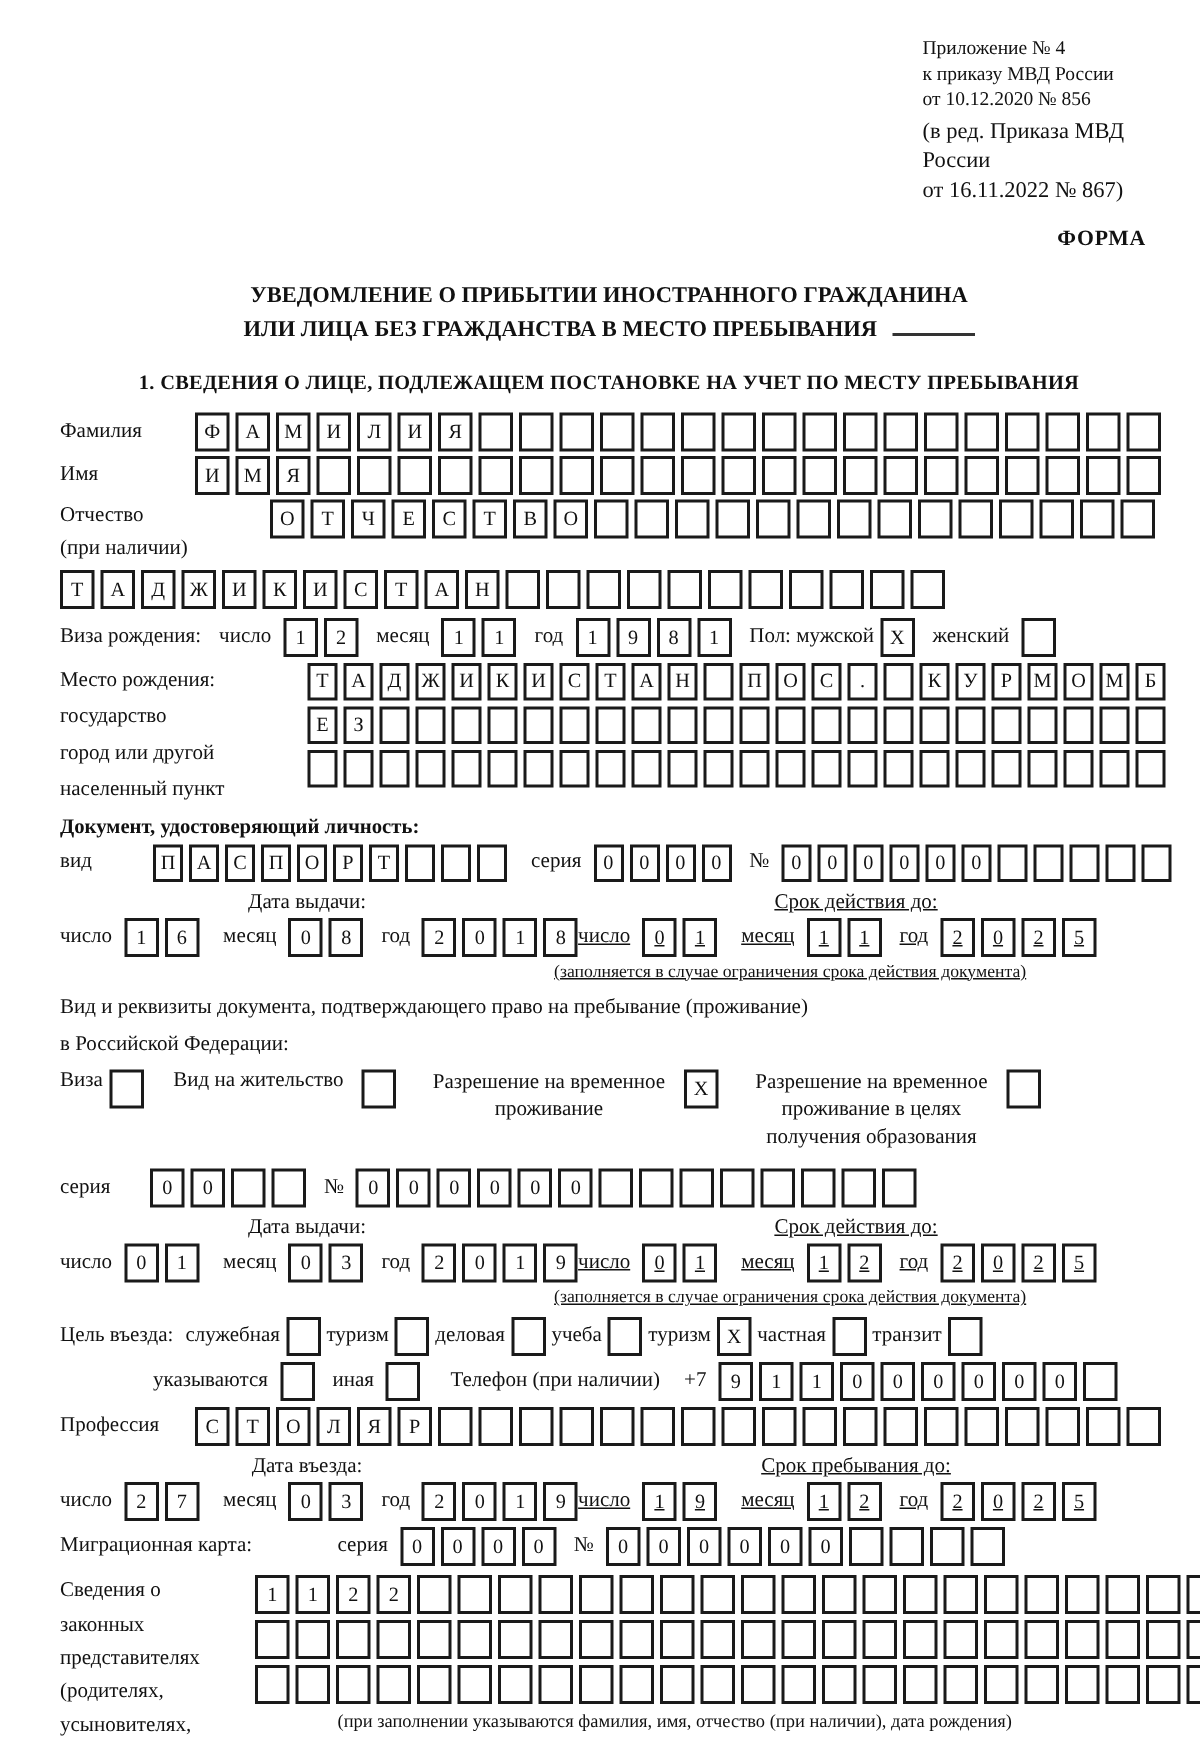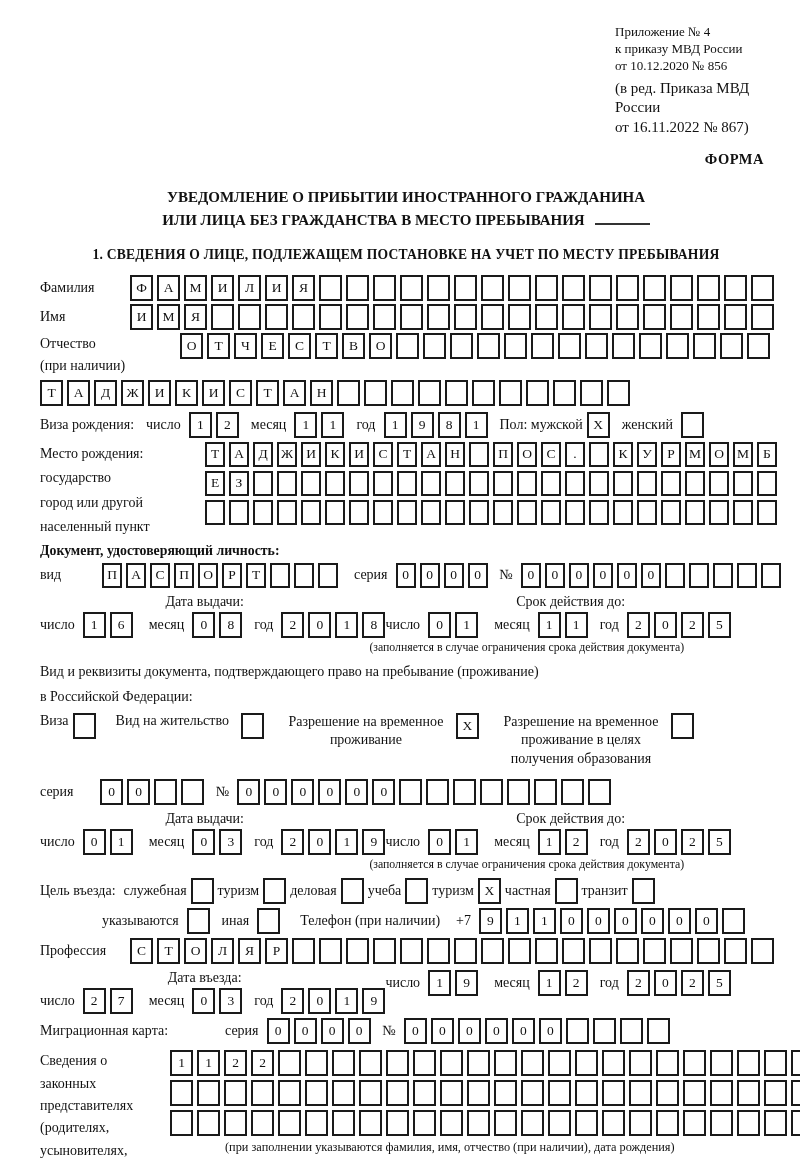--- a/index.html
+++ b/index.html
@@ -19,21 +19,21 @@
   .lbl{font-size:14px;white-space:pre-line;line-height:1.55;flex:none;}
   .cells{display:flex;flex:none;}
   .cell{box-sizing:border-box;width:23px;height:26px;border:2px solid #1a1a1a;margin-right:4px;
         display:flex;align-items:center;justify-content:center;font-size:13.5px;flex:none;background:#fff;}
   .cell.sm{width:20px;height:25px;margin-right:4px;}
   .cb{margin:0 4px;}
   .dlbl{font-size:14px;flex:none;}
   .gap8{margin-left:8px;} .gap12{margin-left:12px;} .gap16{margin-left:16px;}
   
   .datepair{display:flex;margin-top:6px;margin-bottom:2px;}
-  .dp-l{width:45%;} .dp-r{width:55%;}
+  .dp-l{width:45%;} .dp-r{width:55%;text-decoration:underline;}
   .dp-h{text-align:center;font-size:14px;margin-bottom:2px;}
   .dp-row{display:flex;align-items:center;}
   .dp-note{font-size:11.8px;text-align:left;margin-top:2px;padding-right:2px;}
   .para{font-size:14px;line-height:1.5;margin-top:6px;}
   .opt-multi{font-size:14px;white-space:pre-line;text-align:center;line-height:1.35;flex:none;}
   .note-c{font-size:12.3px;margin-left:145px;margin-top:2px;}
   .cellrow{display:flex;margin-bottom:4px;}
 </style>
 </head>
 <body>
@@ -545,20 +545,21 @@
         <span class="dlbl gap8">год</span>
         <span class="cells gap8">
             <span class="cell">2</span>
             <span class="cell">0</span>
             <span class="cell">1</span>
             <span class="cell">9</span>
           </span>
       </div>
     </div>
     <div class="dp-r">
+      <div class="dp-h">Срок пребывания до:</div>
       <div class="dp-row">
         <span class="dlbl gap16">число</span>
         <span class="cells gap8">
             <span class="cell">1</span>
             <span class="cell">9</span>
           </span>
         <span class="dlbl gap12">месяц</span>
         <span class="cells gap8">
             <span class="cell">1</span>
             <span class="cell">2</span>

